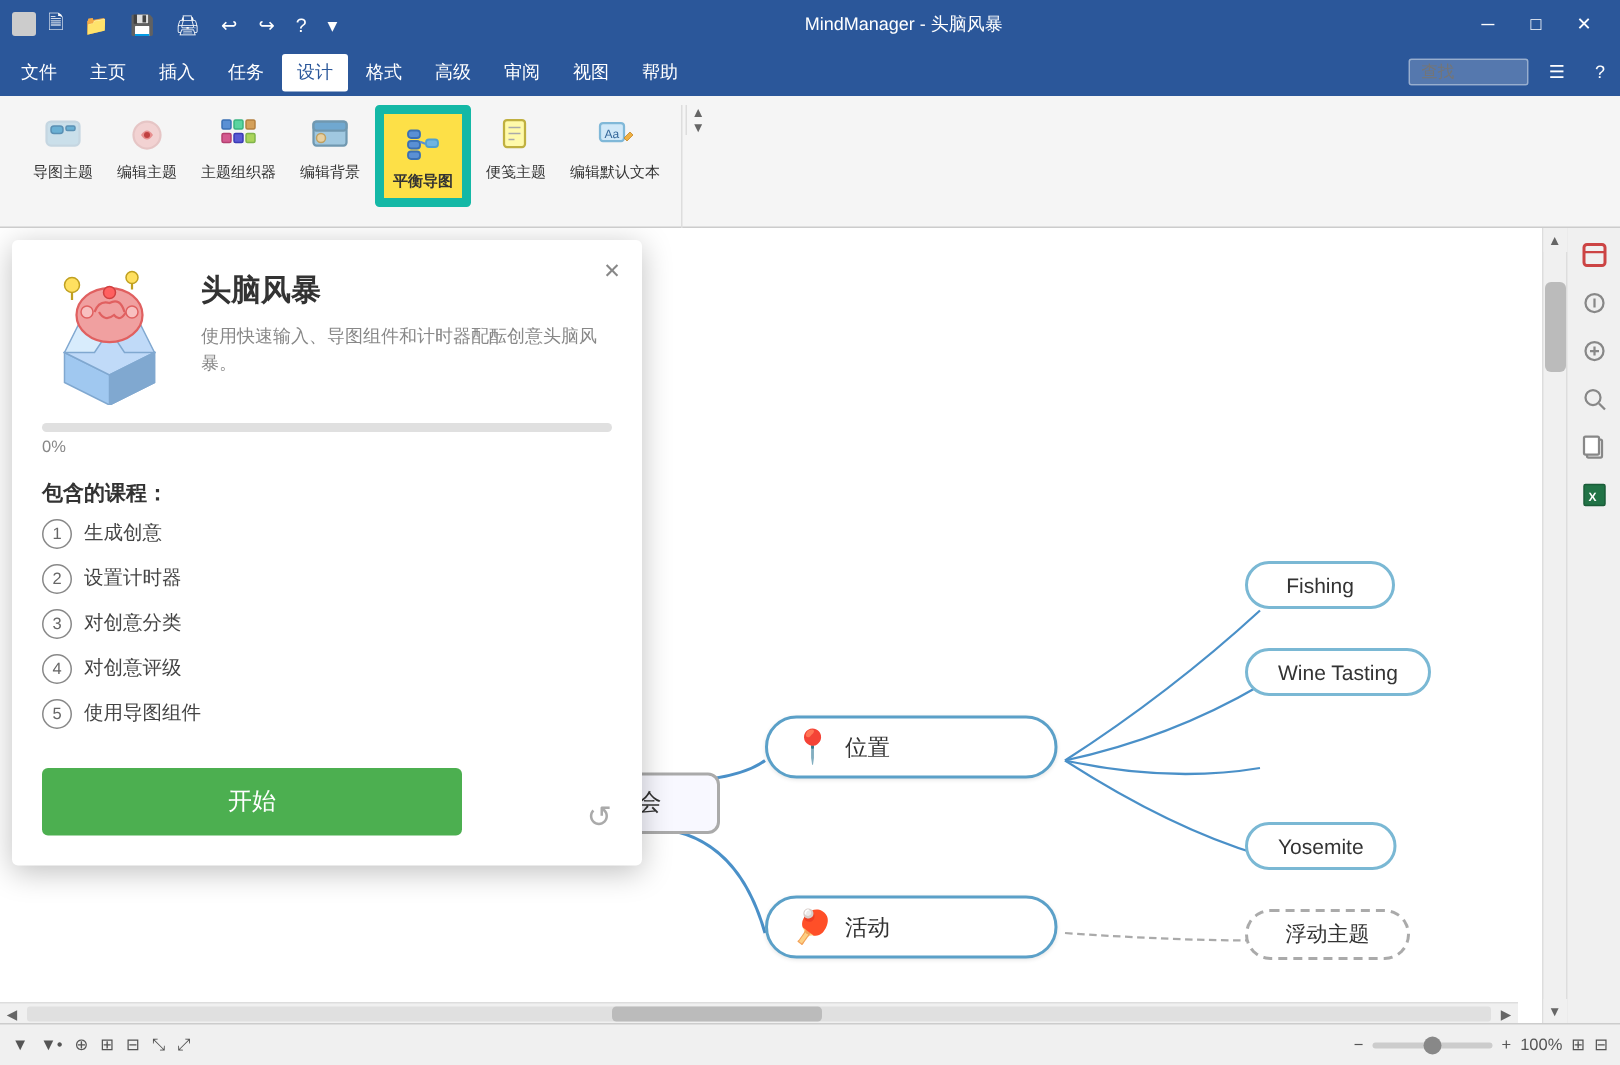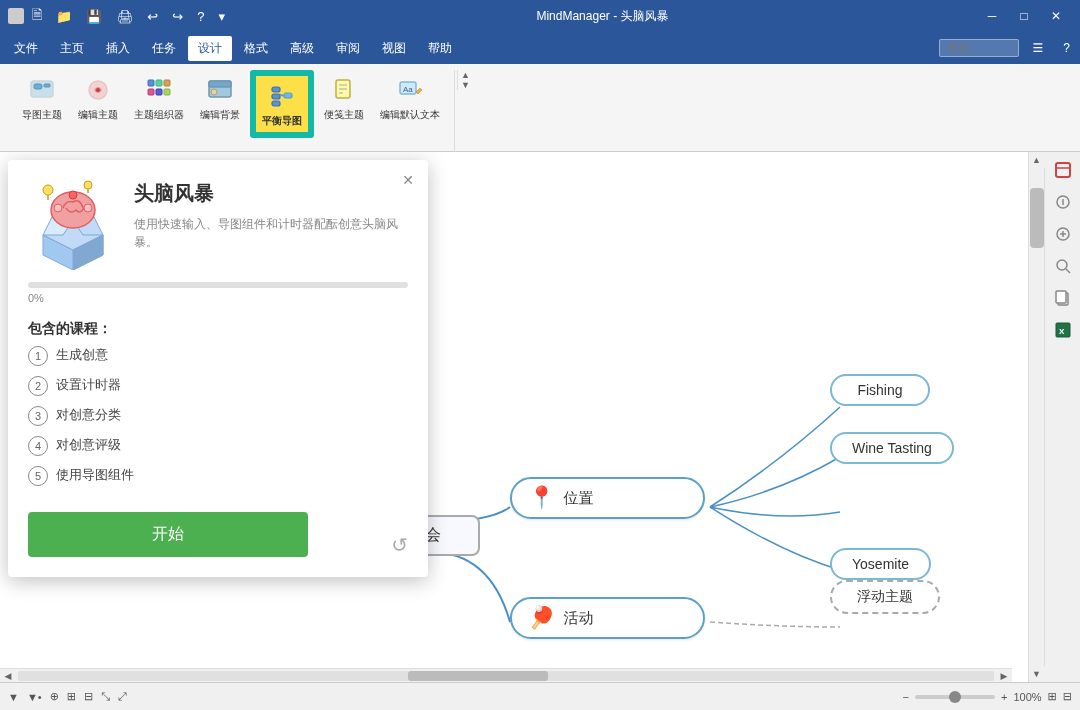--- a/index.html
+++ b/index.html
@@ -491,21 +491,21 @@
     <div class="node-tag" style="left:830px; top:222px; min-width:100px;">
       <span>Fishing</span>
     </div>
     <div class="node-tag" style="left:830px; top:280px; min-width:120px;">
       <span>Wine Tasting</span>
     </div>
     <div class="node-tag" style="left:830px; top:396px; min-width:100px;">
       <span>Yosemite</span>
     </div>
 
-    <div class="node-float" style="left:830px; top:428px; min-width:110px;">
+    <div class="node-float" style="left:830px; top:454px; min-width:110px;">
       <span>浮动主题</span>
     </div>
 
     <div style="position:absolute; bottom:0; left:0; right:16px; height:14px; background:#f0f0f0; border-top:1px solid #ddd; display:flex; align-items:center;">
       <div style="width:16px; height:14px; display:flex;align-items:center;justify-content:center;font-size:9px;color:#666;">◀</div>
       <div style="flex:1;height:10px;background:#e0e0e0;border-radius:2px;margin:0 2px;position:relative;">
         <div style="position:absolute;left:40%;width:140px;height:10px;background:#bbb;border-radius:3px;"></div>
       </div>
       <div style="width:16px; height:14px; display:flex;align-items:center;justify-content:center;font-size:9px;color:#666;">▶</div>
     </div>

